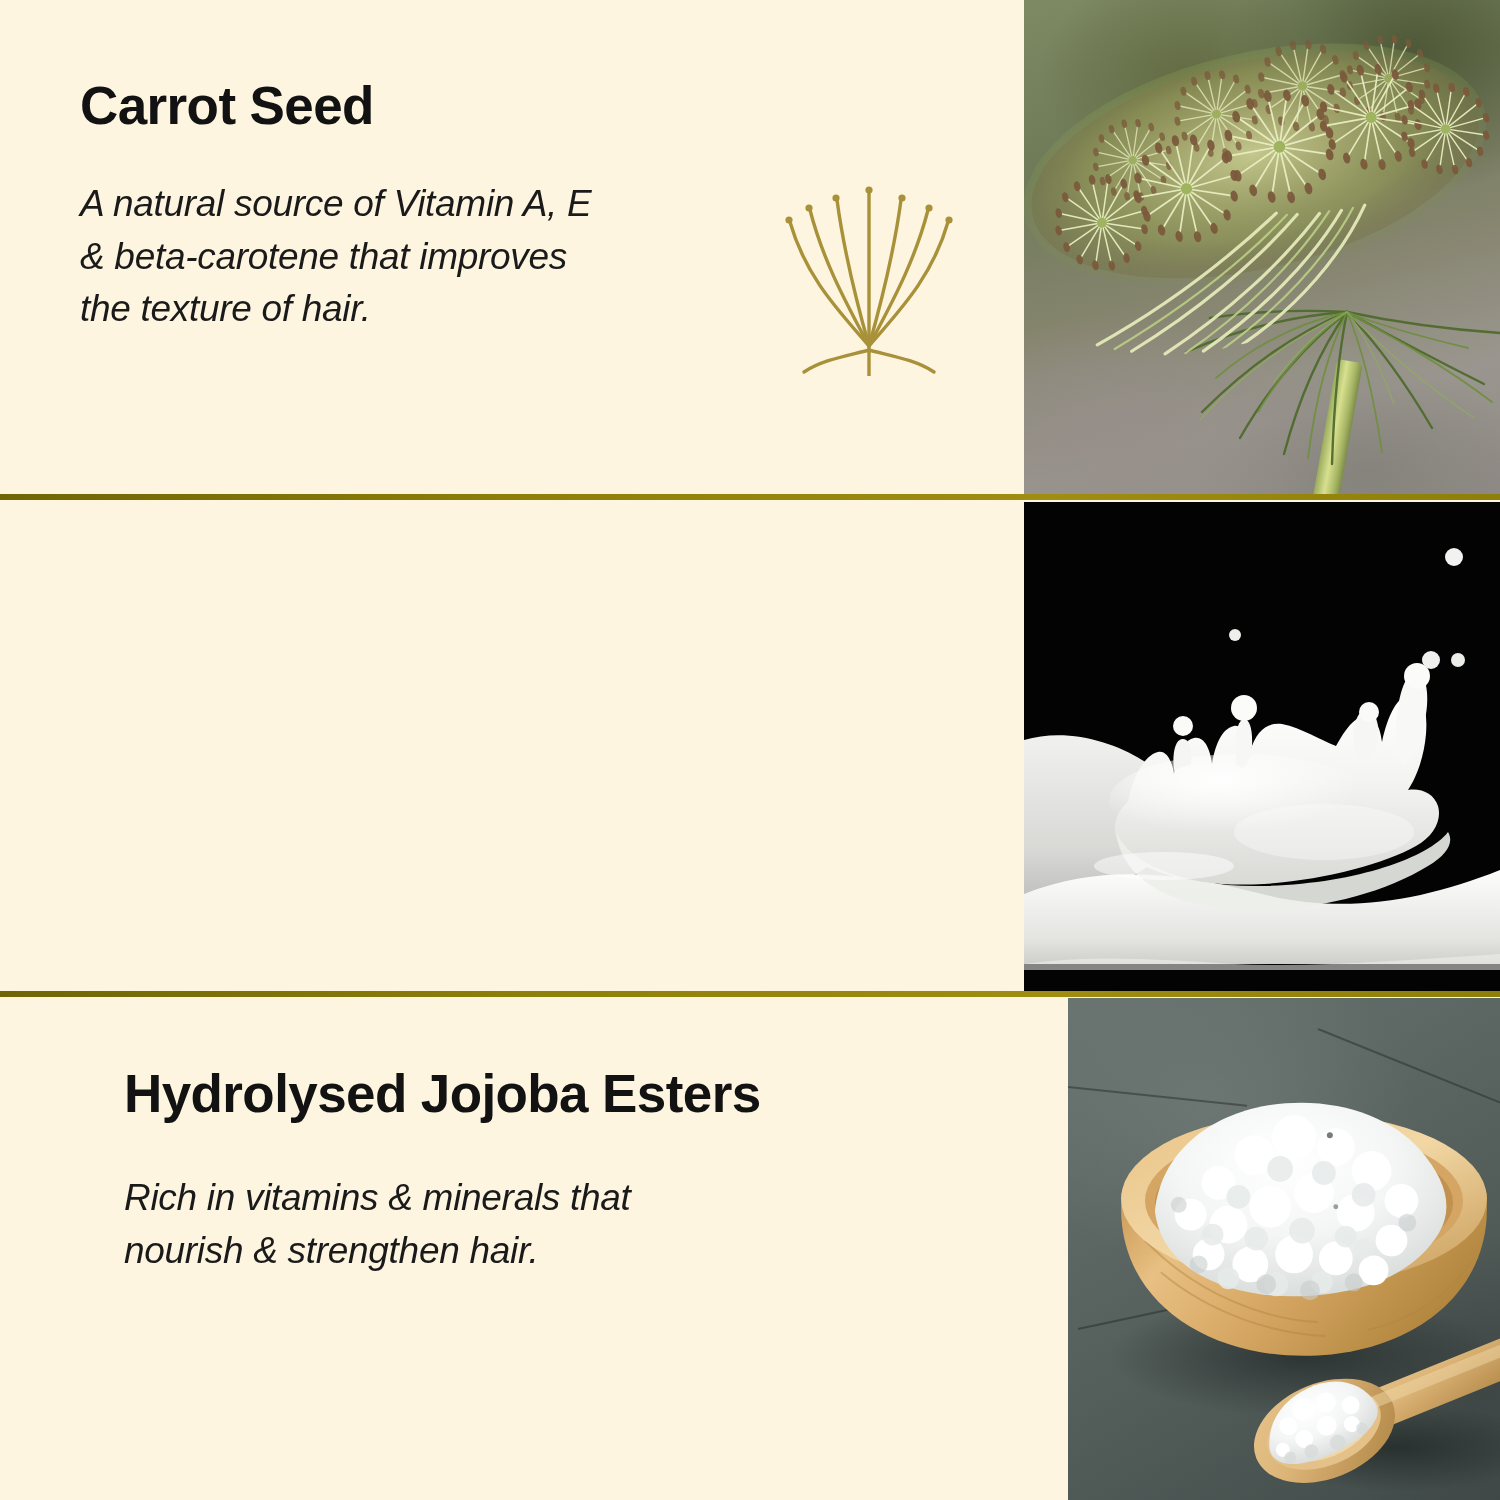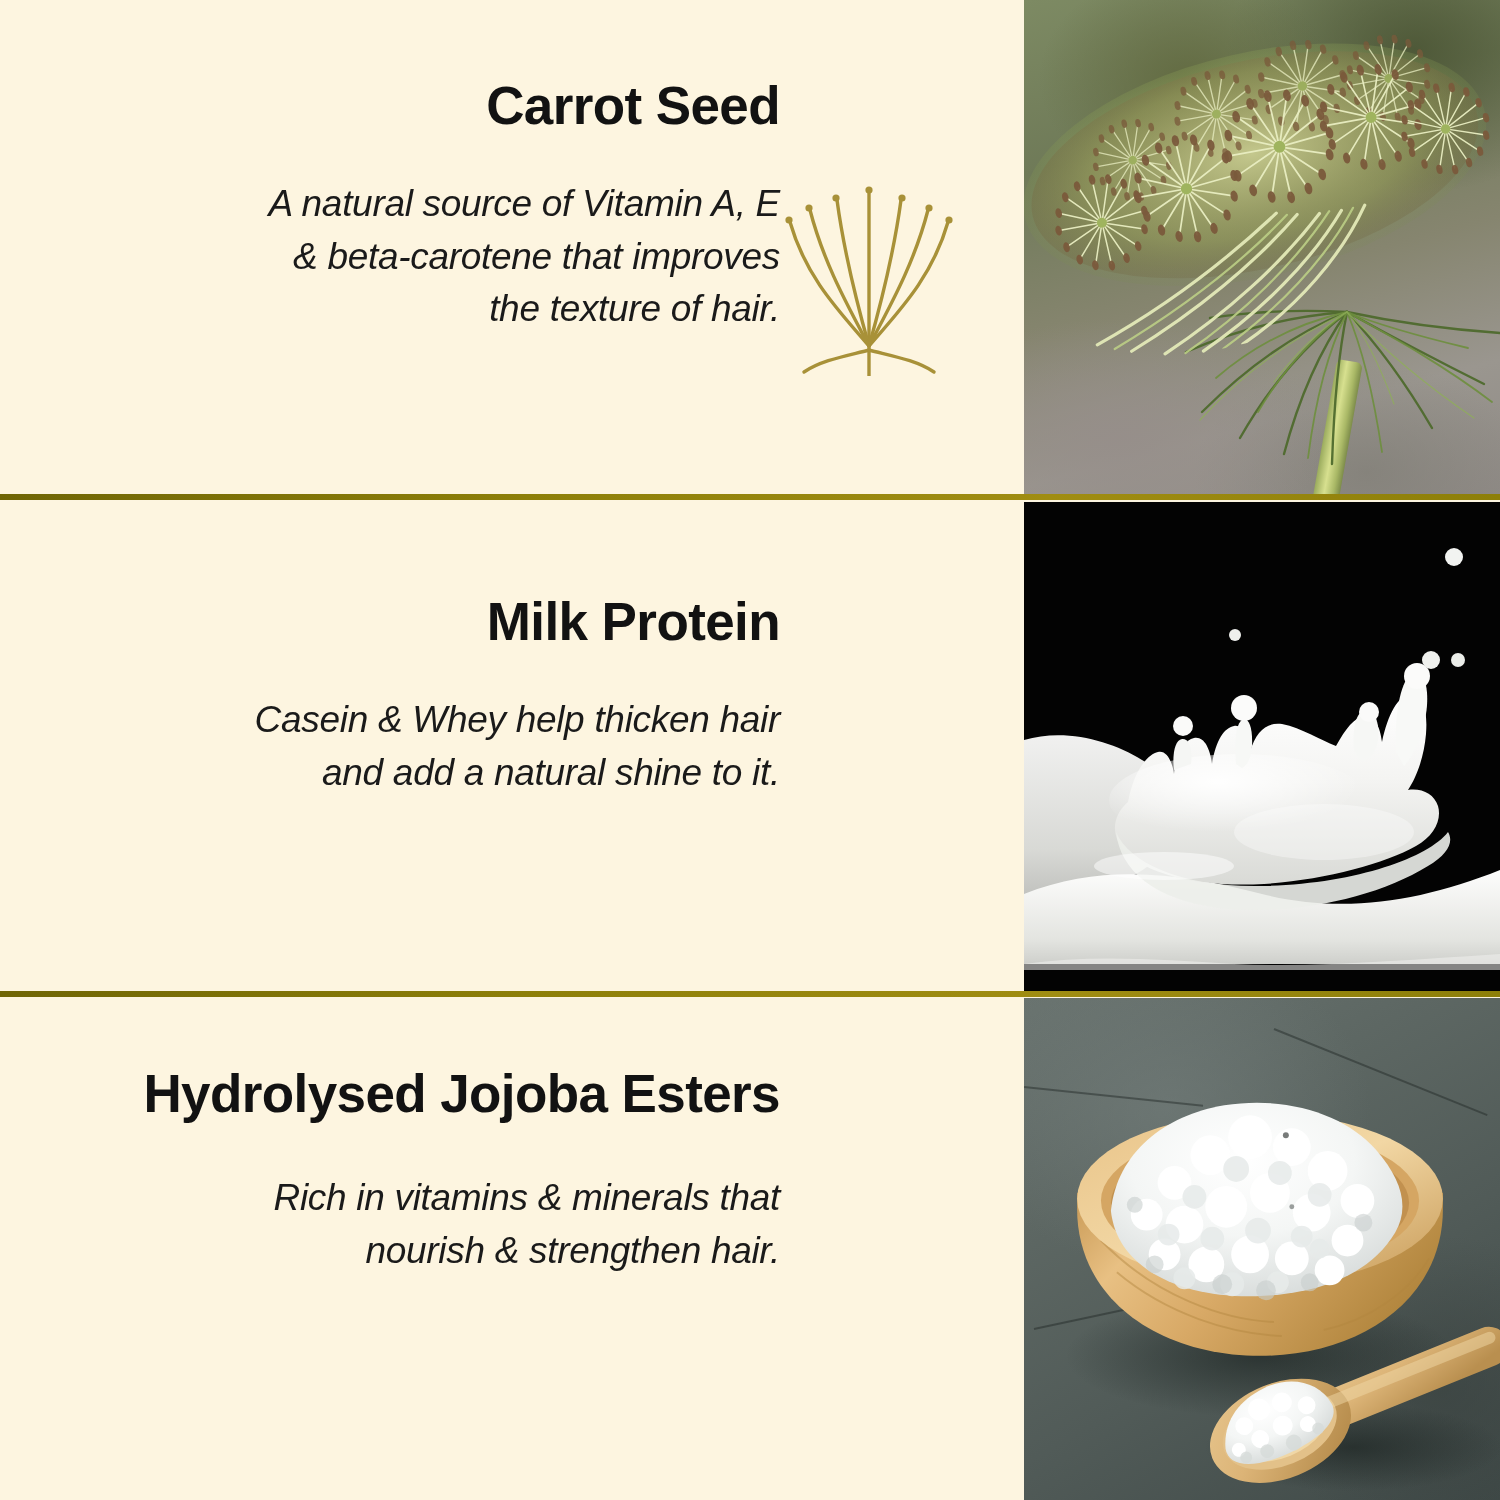--- a/index.html
+++ b/index.html
@@ -21,40 +21,39 @@
   
   .row {
     position: absolute;
     left: 0;
     width: 1500px;
     display: flex;
     flex-direction: row;
   }
   .row-1 { top: 0;    height: 497px; }
   .row-2 { top: 502px; height: 491px; }
-  .row-3 { top: 998px; height: 502px; }
+  .row-3 { top: 998px; height: 502px; padding-left: 44px; }
 
   .divider {
     position: absolute;
     left: 0;
     width: 1500px;
     height: 6px;
     background: linear-gradient(to right, #6f6505 0%, #8d7f09 35%, #a08d12 70%, #8d7f09 100%);
   }
   .divider-1 { top: 494px; }
   .divider-2 { top: 991px; }
 
   
   .pane {
     position: relative;
     width: 1024px;
     height: 100%;
     background: #fdf5e0;
     flex: 0 0 1024px;
-    text-align: right;
   }
 
   .text-block {
     position: absolute;
     left: 80px;
     width: 700px;
   }
   .pane-1 .text-block { top: 78px; }
   .pane-2 .text-block { top: 92px; }
   .pane-3 .text-block { top: 68px; }
@@ -319,25 +318,20 @@
         </svg>
       </div>
     </div>
   </div>
 
   <div class="divider divider-1"></div>
 
   <div class="row row-2">
 
     <div class="pane pane-2">
-      <div class="text-block">
-        <h2 class="title">Milk Protein</h2>
-        <p class="desc">Casein &amp; Whey help thicken hair
-and add a natural shine to it.</p>
-      </div>
 
       <span class="icon-wrap icon-pod">
         <svg viewBox="0 0 118 272" fill="none" xmlns="http://www.w3.org/2000/svg">
           <g stroke="#A89138" stroke-width="4" fill="none" stroke-linecap="round">
 
             <path d="M59 10
                      C79 32 97 50 97 76
                      C97 98 84 108 84 108
                      C96 116 100 132 100 146
                      C100 164 88 176 88 176

